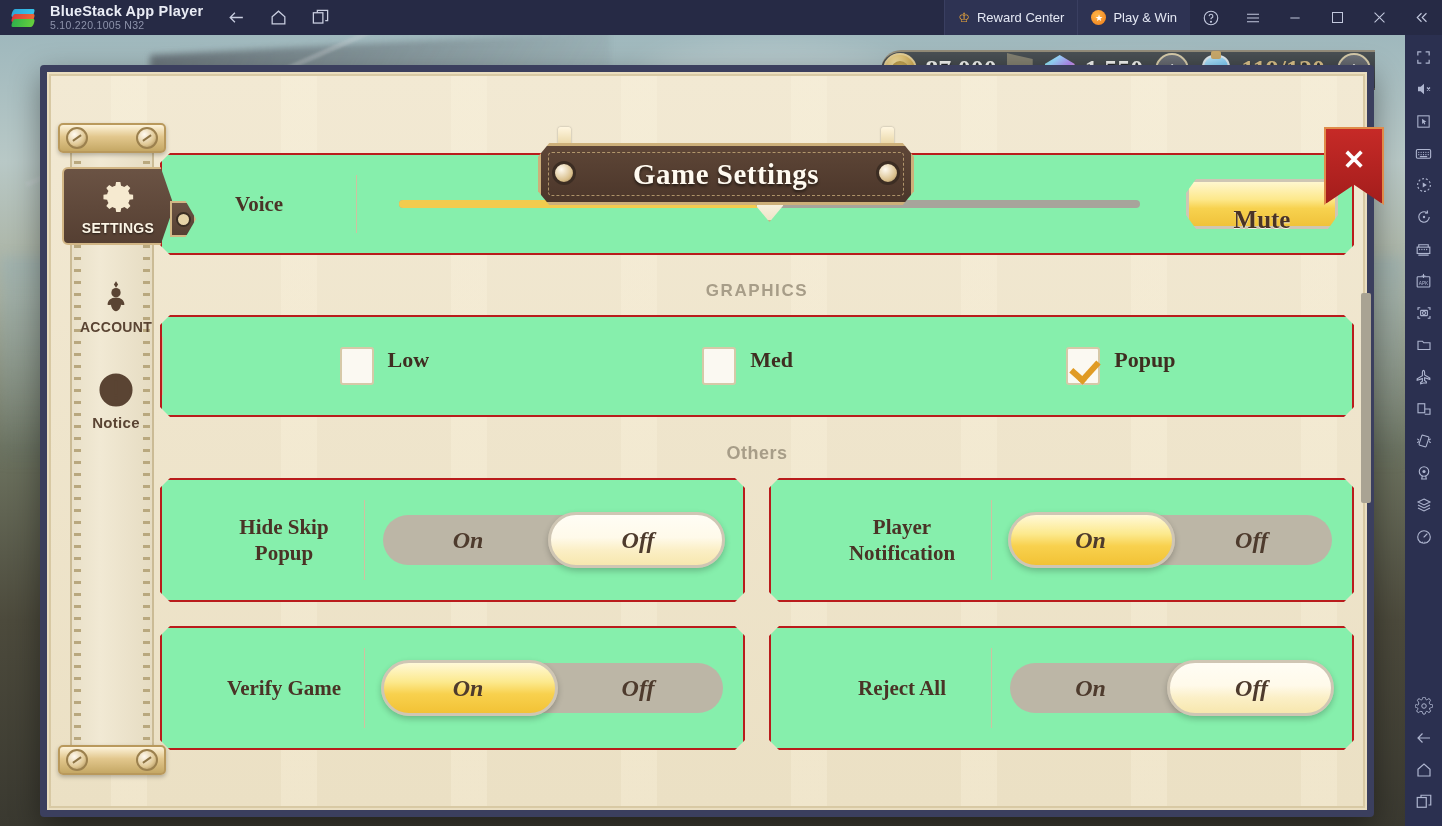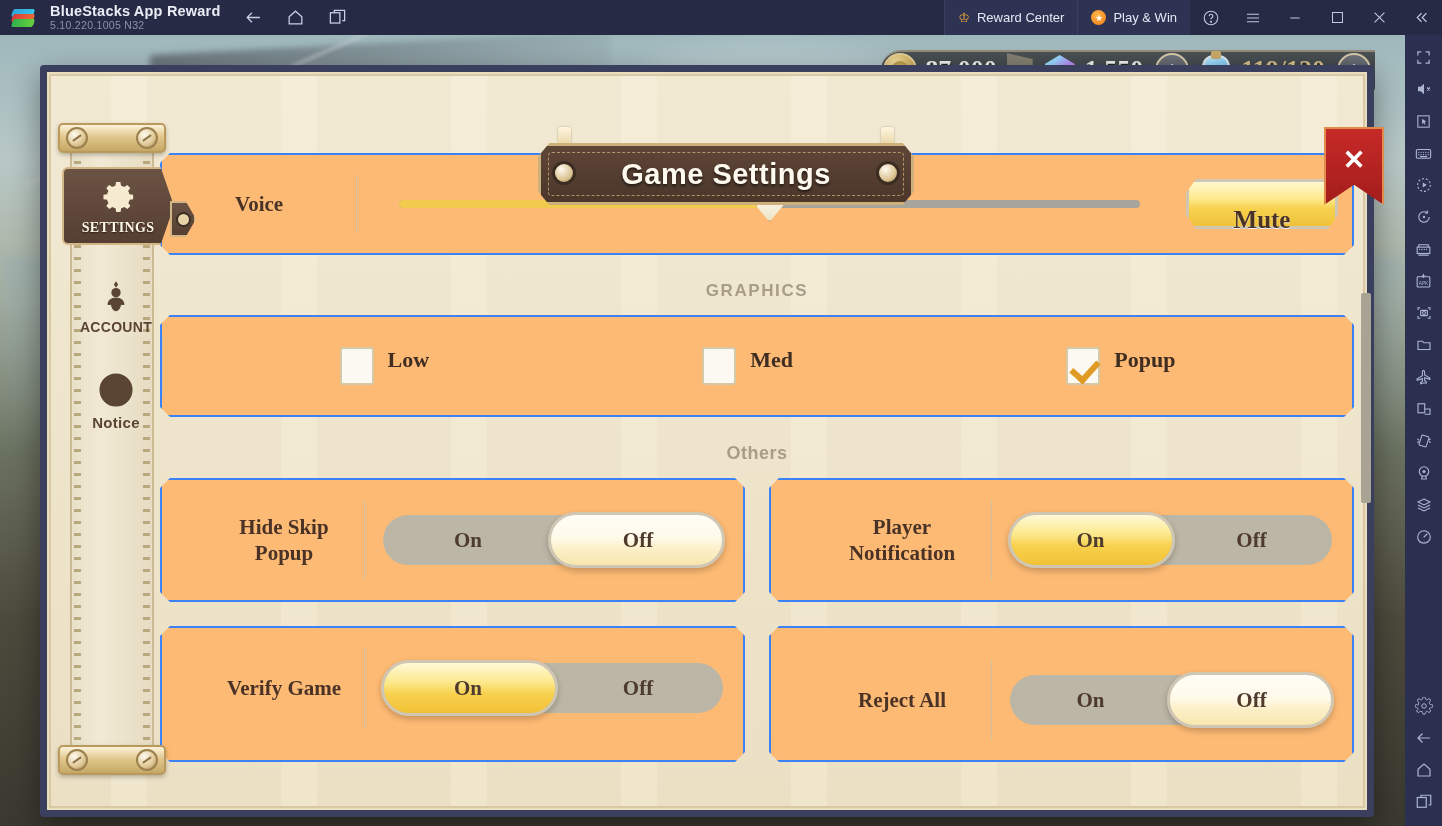--- a/index.html
+++ b/index.html
@@ -156,21 +156,21 @@
   #banner .plaque::after {
     content:""; position:absolute; left:7px; right:7px; top:6px; bottom:6px;
     border: 1px dashed rgba(214,185,132,.7); border-radius: 4px;
   }
   #banner .knob { position:absolute; top: 18px; width: 24px; height: 24px; border-radius:50%;
     background: radial-gradient(circle at 35% 30%, #fffaf0, #d9bf8b 65%, #8e744a);
     border: 3px solid #3c2d23; }
   #banner .knob.l { left: 14px; } #banner .knob.r { right: 14px; }
   #banner-text {
     position:absolute; inset:0; display:flex; align-items:center; justify-content:center;
-    color:#fffaf0; font-size: 29px; font-weight: bold; font-family: Liberation Sans, sans-serif;
+    color:#fffaf0; font-size: 29px; font-weight: bold; font-family: Liberation Serif, serif;
     text-shadow: 0 2px 3px rgba(0,0,0,.6); letter-spacing: .5px;
   }
 
   
   #close-ribbon {
     position: absolute; right: -10px; top: 62px; width: 60px; height: 78px; z-index: 14;
     background: linear-gradient(180deg,#c62a27,#a41d1c);
     clip-path: polygon(0 0,100% 0,100% 100%,50% 74%,0 100%);
     border: 2px solid #e08c4a; cursor: pointer;
     box-shadow: 2px 3px 7px rgba(0,0,0,.4);
@@ -209,42 +209,42 @@
     display:flex; flex-direction: column; align-items:center; justify-content:center;
     cursor: pointer; gap: 3px;
   }
   .rail-item .lbl { font-size: 14px; font-weight: bold; color: #5a4433; letter-spacing: .3px; }
   .rail-item.active {
     background: linear-gradient(180deg,#6b5344,#553f32);
     border: 2px solid #d2b685; border-radius: 6px;
     width: 112px; left: 4px;
     clip-path: polygon(0 0, 88% 0, 100% 50%, 88% 100%, 0 100%);
   }
-  .rail-item.active .lbl { color: #fdf6e6; text-shadow: 0 1px 2px rgba(0,0,0,.6); font-family: Liberation Serif, serif; }
+  .rail-item.active .lbl { color: #fdf6e6; text-shadow: 0 1px 2px rgba(0,0,0,.6); }
   .rail-item.active svg { fill: #f6ead0; }
   .rail-item svg { fill: #5a4433; }
   #rail-pointer {
     position:absolute; left: 112px; top: 92px; width: 26px; height: 36px;
     background: linear-gradient(180deg,#6b5344,#553f32);
     border: 2px solid #d2b685;
     clip-path: polygon(0 0, 60% 0, 100% 50%, 60% 100%, 0 100%);
     display:flex; align-items:center; justify-content:center;
   }
   #rail-pointer::after { content:""; width:11px;height:11px;border-radius:50%;
     background:#e6d3a8; border:2px solid #3b2e24; }
 
   
   .section-title {
     text-align:center; color:#a79d88; font-size: 17px; font-weight: bold;
     letter-spacing: 1.6px; margin: 26px 0 14px;
   }
   .card {
     position: relative;
-    background: #fdba74;
-    border: 2px solid #3b82f6;
+    background: #86efac;
+    border: 2px solid #b91c1c;
     border-radius: 6px;
     
     clip-path: polygon(10px 0,calc(100% - 10px) 0,100% 10px,100% calc(100% - 10px),
                        calc(100% - 10px) 100%,10px 100%,0 calc(100% - 10px),0 10px);
   }
   .row { display: flex; align-items: center; height: 98px; }
   .row-label {
     width: 194px; flex: none; text-align: center; padding: 0 8px;
     font-family: "Liberation Serif", serif; font-weight: bold;
     font-size: 21px; color: #4a3326; line-height: 1.25;
@@ -293,21 +293,21 @@
   }
 
   
   .toggle-wrap { flex:1; display:flex; align-items:center; padding-left: 18px; padding-right: 20px; }
   .toggle {
     position:relative; flex: 1; height: 50px; border-radius: 25px;
     background: #bcb6a6; display:flex; align-items:center; cursor: pointer;
   }
   .toggle .opt {
     flex: 1; text-align:center; z-index: 2;
-    font-family:"Liberation Serif", serif; font-weight:bold; font-size: 21px; color:#4e3b2d;
+    font-family:"Liberation Serif", serif; font-weight:bold; font-size: 24px; color:#4e3b2d;font-style:italic;
   }
   .toggle .knob {
     position:absolute; top: -3px; width: 52%; height: 56px; border-radius: 28px;
     border: 3px solid #cfc6b4; box-shadow: 0 3px 6px rgba(0,0,0,.22);
   }
   .toggle .knob.left  { left: -2px;  }
   .toggle .knob.right { right: -2px; }
   .toggle .knob.gold  { background: linear-gradient(180deg,#fff9d8 0%,#fce98d 38%,#f8d14e 62%,#f2c235 100%); }
   .toggle .knob.pale  { background: linear-gradient(180deg,#fffdf5 0%,#fffaea 45%,#fbefc6 70%,#f7e7ae 100%); }
 
@@ -336,21 +336,21 @@
 </head>
 <body>
 
 <div id="titlebar">
   <div id="bs-logo">
     <div class="l1"></div>
       <div class="l2"></div>
       <div class="l3"></div>
   </div>
   <div id="bs-title">
-    <div class="name">BlueStacks App Reward</div>
+    <div class="name">BlueStack App Player</div>
     <div class="ver">5.10.220.1005  N32</div>
   </div>
 
   <div class="tb-nav">
     <div class="tb-ico">
       <svg width="19" height="19" viewBox="0 0 24 24" fill="none" stroke="currentColor" stroke-width="1.6">
         <path d="M20 12H4M10 6l-6 6 6 6"></path>
         </svg>
     </div>
     <div class="tb-ico">
@@ -580,21 +580,21 @@
             <div class="toggle-wrap">
               <div class="toggle">
                 <div class="opt">On</div>
                 <div class="opt">Off</div>
                 <div class="knob left gold"></div>
               </div>
             </div>
           </div>
         </div>
         <div class="card">
-          <div class="row" style="height:120px;margin-top:12px;">
+          <div class="row" style="height:120px;">
             <div class="row-label" style="width:178px;">Reject All</div>
             <div class="row-divider"></div>
             <div class="toggle-wrap">
               <div class="toggle">
                 <div class="opt">On</div>
                 <div class="opt">Off</div>
                 <div class="knob right pale"></div>
               </div>
             </div>
           </div>

